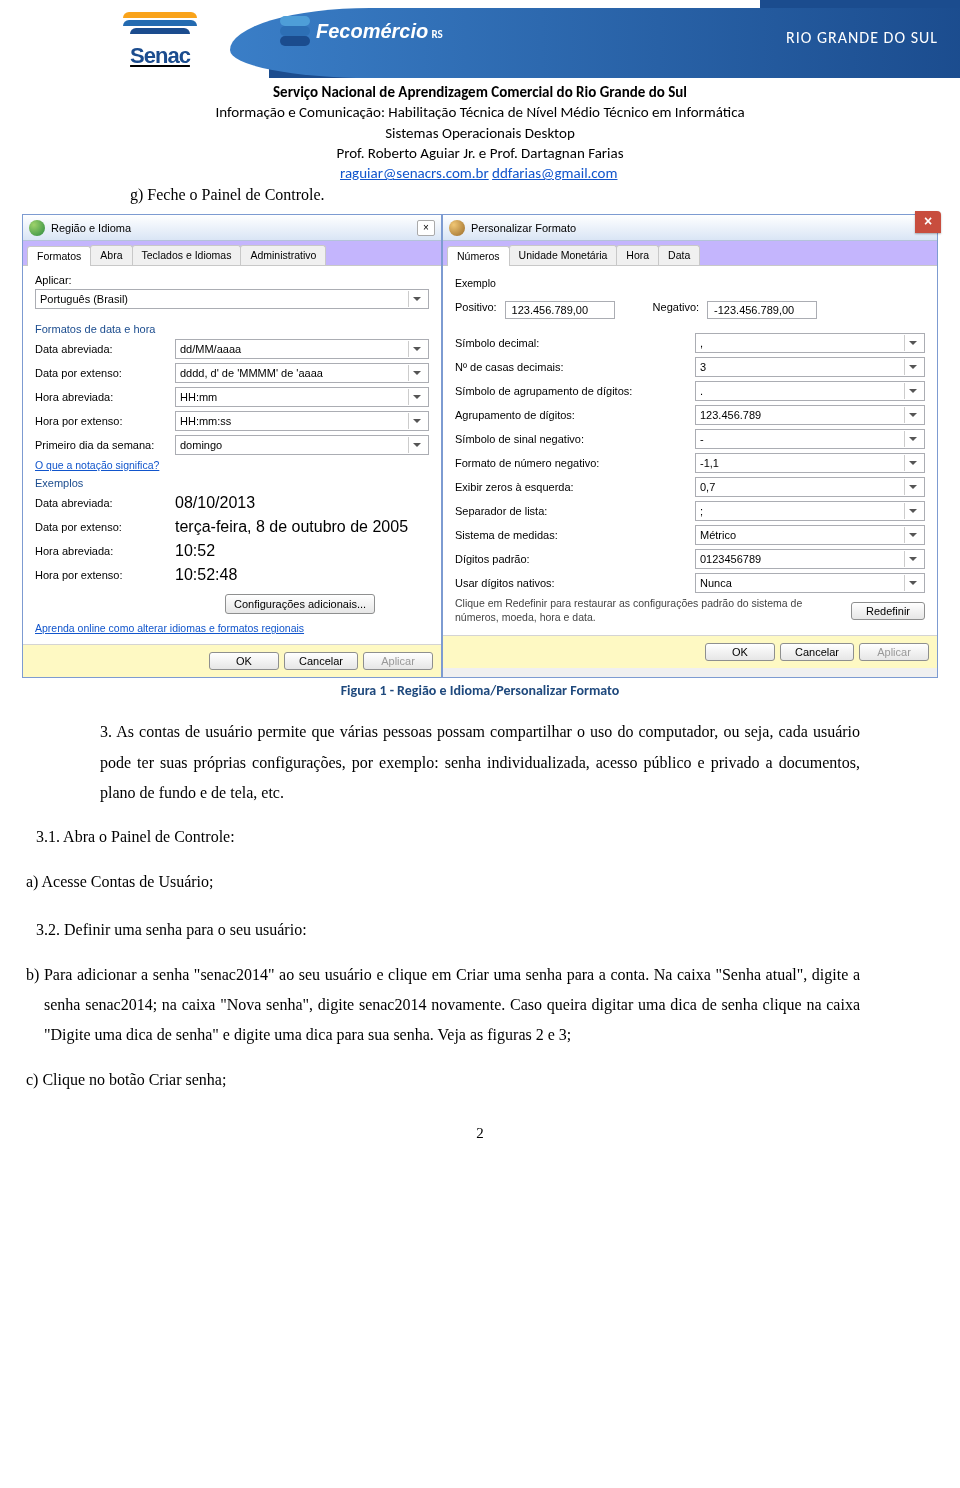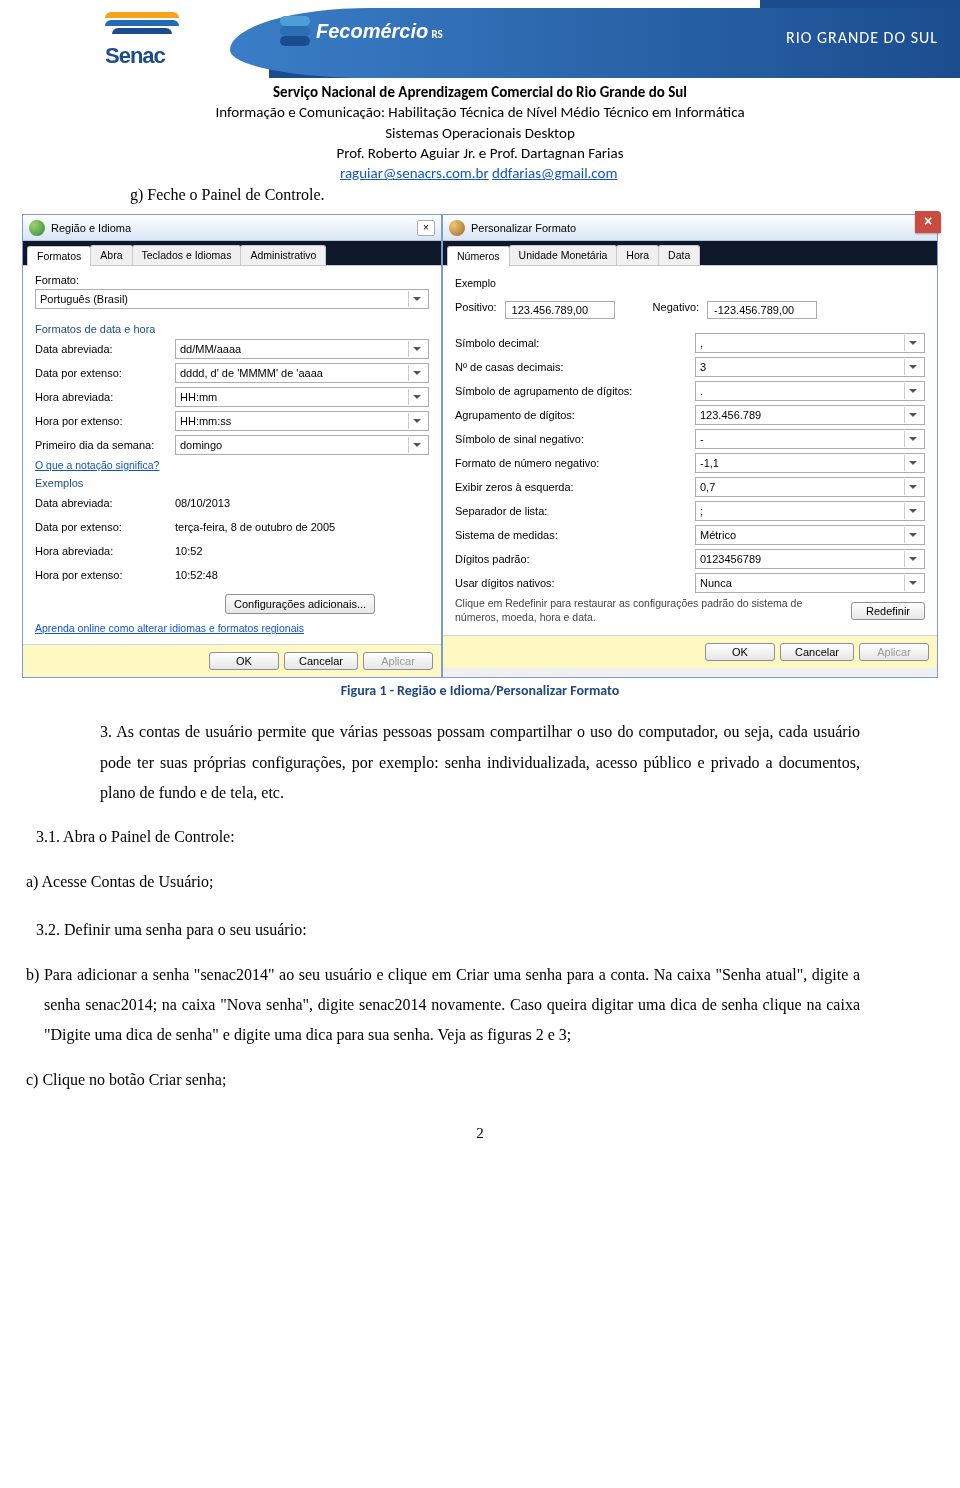--- a/index.html
+++ b/index.html
@@ -31,21 +31,23 @@
     border-top-left-radius: 200px 60px;
     border-bottom-left-radius: 200px 40px;
   }
   .banner .rgs {
     position: absolute; right: 22px; top: 28px; color: #fff;
     font-size: 16px; letter-spacing: 1px; font-weight: 400;
   }
 
   
   .logo {
-    position: absolute; left: 105px; top: 12px; z-index: 10;
+    position: absolute; left: 123px; top: 12px; z-index: 10;
+    text-align: center;
+    text-decoration: underline;
   }
   .logo .mark { width: 74px; height: 30px; position: relative; margin: 0 auto 1px; }
   .logo .mark .wave {
     position: absolute; width: 74px; height: 6px; border-radius: 6px 6px 0 0;
   }
   .logo .mark .w1 { top:0; background:#f9a31a; }
   .logo .mark .w2 { top:8px; background:#236ab0; }
   .logo .mark .w3 { top:16px; background:#1b4c8e; width:60px; left:7px;}
   .logo .word { font-weight:700; font-size:22px; color:#1b4c8e; letter-spacing:-1px; font-family: Arial, sans-serif; }
 
@@ -104,21 +106,21 @@
     width:18px; height:16px; background:#fff; border:1px solid #aaa;
     border-radius:2px; text-align:center; font-size:10px; line-height:14px;
   }
   .dlg-right .redx {
     position:absolute; right:-4px; top:-4px; width:26px; height:22px;
     background:#c84d3e; border-top-right-radius:4px;
     color:#fff; text-align:center; font-size:14px; line-height:20px; font-weight:700;
     box-shadow:0 1px 2px rgba(0,0,0,0.3);
   }
 
-  .tabs { display:flex; border-bottom:1px solid #c8c8c8; padding: 4px 4px 0 4px; background:#0f172a; }
+  .tabs { display:flex; border-bottom:1px solid #c8c8c8; padding: 4px 4px 0 4px; background:#c4b5fd; }
   .tab {
     padding: 3px 9px 4px; border:1px solid #c8c8c8; border-bottom:none;
     margin-right:-1px; background:#f0f0f0; font-size:10.5px;
     border-radius:3px 3px 0 0;
   }
   .tab.active { background:#fff; position:relative; top:1px; }
 
   .content { padding: 8px 12px 10px 12px; background:#fff; }
   .grp-label { font-size:11px; color:#1b4c8e; color:#000; }
   .link { color:#1155cc; text-decoration:underline; cursor:pointer; font-size:10.5px;}
@@ -130,21 +132,21 @@
     flex:1; height:20px; border:1px solid #abadb3; background:#fff;
     display:flex; align-items:center; padding:0 4px 0 4px; font-size:11px;
     position:relative;
   }
   .sel .dd {
     width:16px; height:16px; border-left:1px solid #ccc;
     margin-left:auto; display:flex; align-items:center; justify-content:center;
   }
   .sel .dd::after { content:""; border:4px solid transparent; border-top-color:#555; margin-top:4px;}
 
-  .val { font-size:11px; }
+  .val { font-size:16px; }
 
   .group-title { font-size:11px; color:#1b4c8e; margin: 6px 0 4px 0; }
 
   .btns { display:flex; justify-content:flex-end; gap:5px; padding:7px 8px; background:#fef9c3; border-top:1px solid #d4d4d4;}
   .btn {
     padding: 2px 14px; font-size:11px; background:linear-gradient(#fff,#e6e6e6);
     border:1px solid #8e8f8f; border-radius:3px; min-width:70px; text-align:center;
   }
   .btn.dis { color:#999; }
 
@@ -222,21 +224,21 @@
         <span class="ttl">Região e Idioma</span>
         <span class="xbtn">×</span>
       </div>
       <div class="tabs">
         <div class="tab active">Formatos</div>
         <div class="tab">Abra</div>
         <div class="tab">Teclados e Idiomas</div>
         <div class="tab">Administrativo</div>
       </div>
       <div class="content">
-        <div class="grp-label">Formato:</div>
+        <div class="grp-label">Aplicar:</div>
         <div class="sel" style="width:100%;margin-top:3px;">
           <span>Português (Brasil)</span>
           <span class="dd"></span>
         </div>
 
         <div class="group-title" style="margin-top:14px;">Formatos de data e hora</div>
 
         <div>
           <div class="row">
               <div class="lab sm">Data abreviada:</div>

